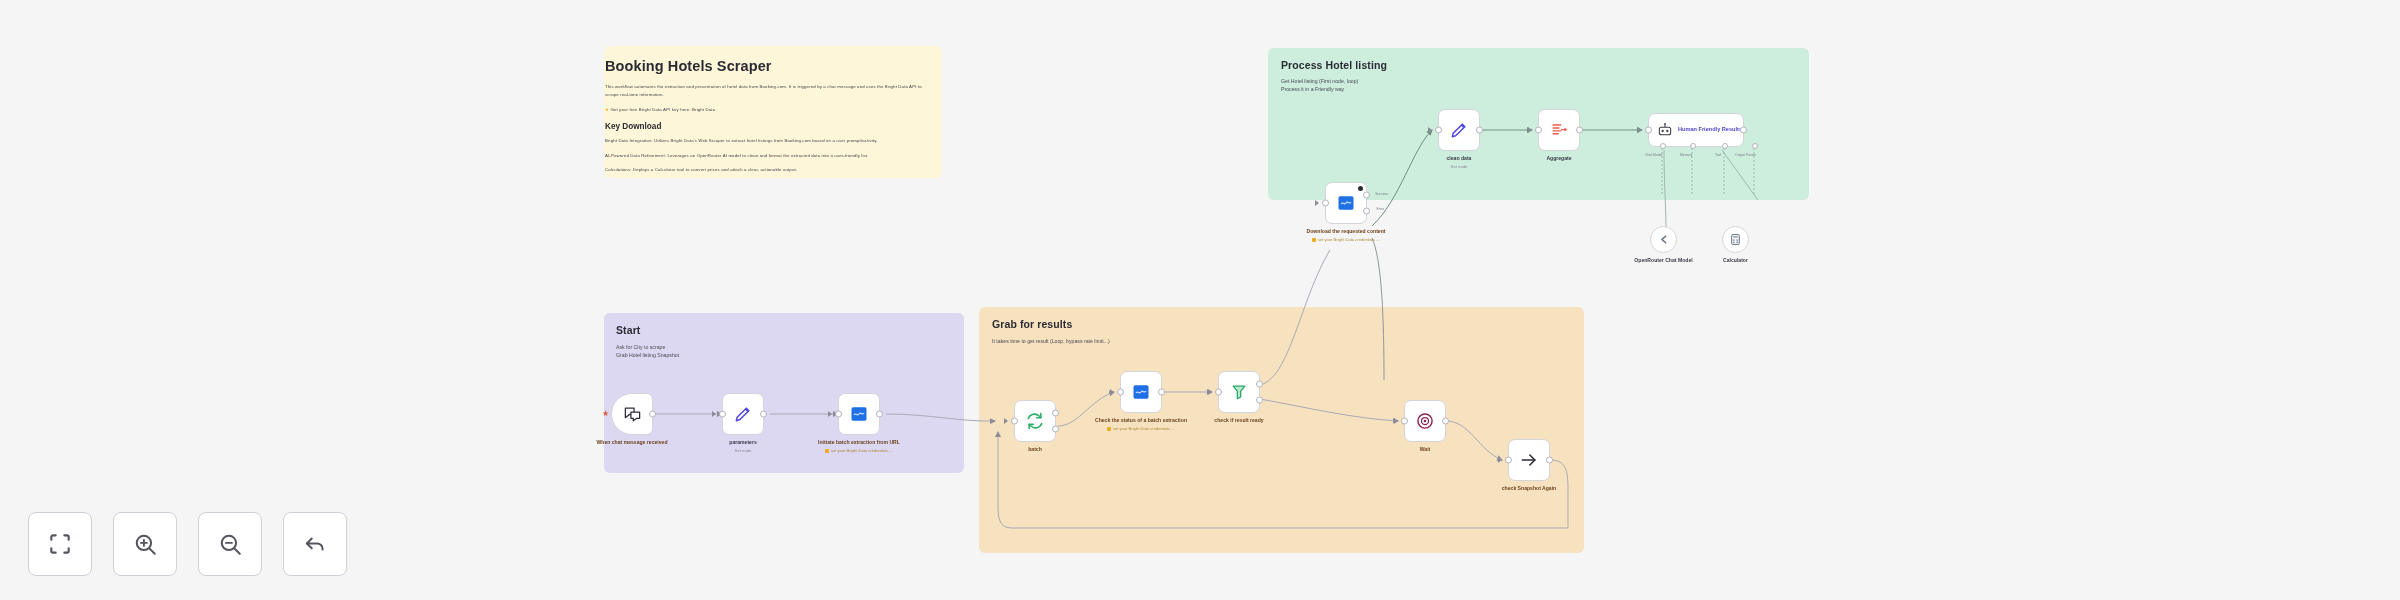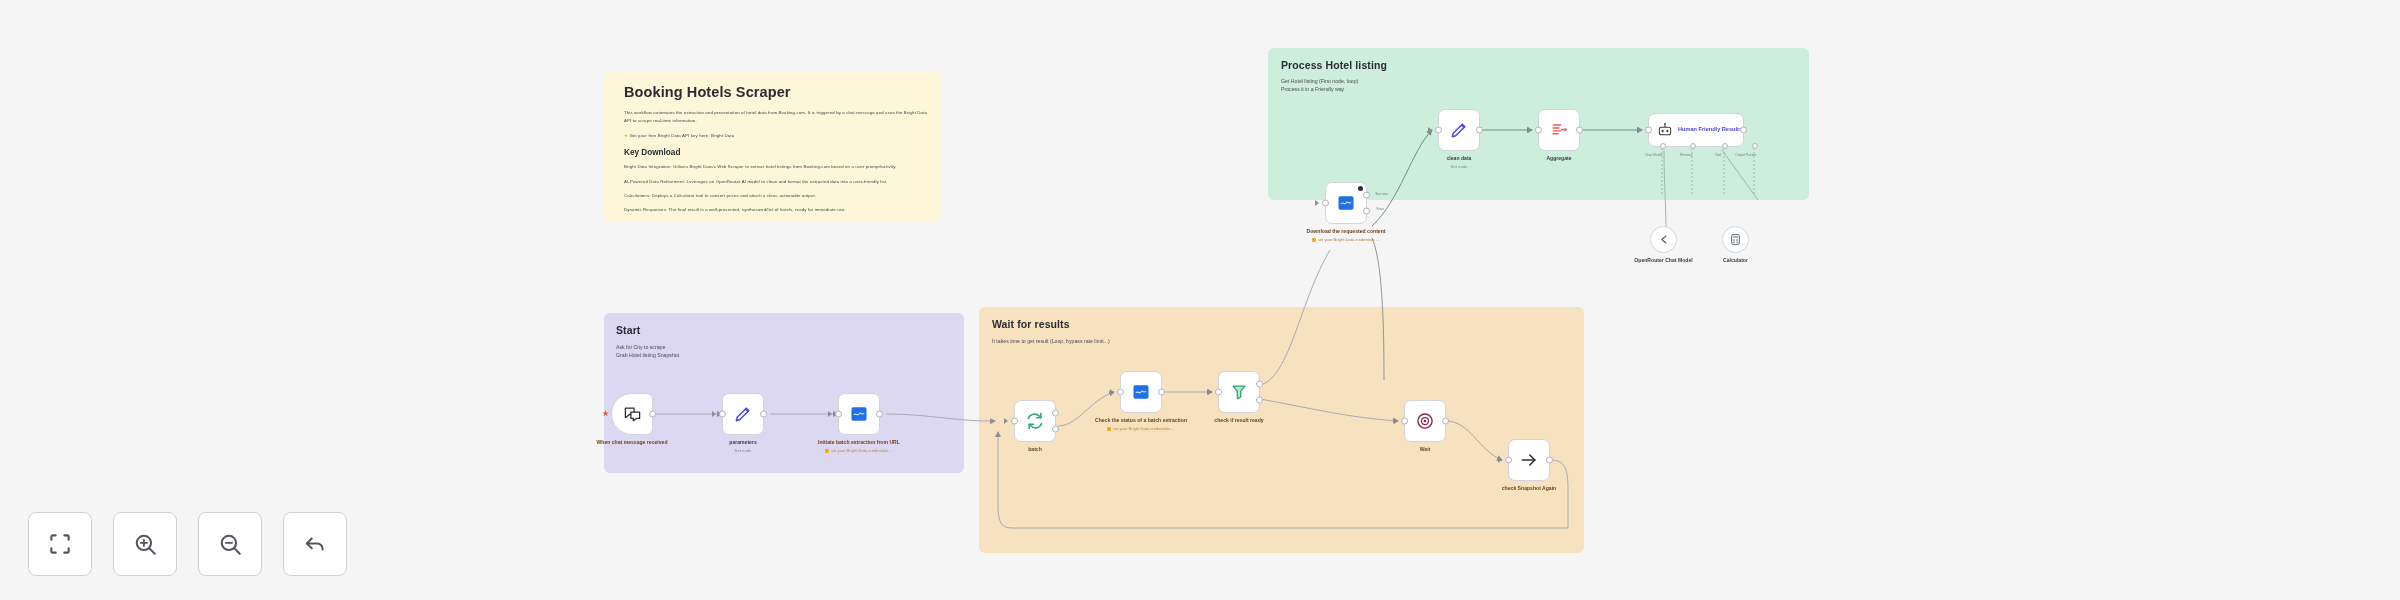--- a/index.html
+++ b/index.html
@@ -26,24 +26,23 @@
     color: #2b2b34;
     letter-spacing: .1px;
   }
   .sticky-sub {
     color: #4a4a55;
     line-height: 1.55;
   }
 
   
   #note-doc {
-    left: 604px; top: 46px; width: 338px; height: 150px;
+    left: 604px; top: 46px; width: 338px; height: 132px;
     background: #fdf6d8;
-    padding: 12px 14px 0 20px;
-    margin-top: 26px;
+    padding: 12px 14px 0 1px;
   }
   #note-doc .sticky-title { font-size: 14.5px; margin-bottom: 9px; }
   .doc-p {
     font-size: 4.3px; color: #41414b; line-height: 1.95;
     margin-bottom: 6px; letter-spacing: .15px;
     filter: blur(.32px);
   }
   .doc-p .em { color: #ebab1d; }
   .doc-h2 {
     font-size: 8.2px; font-weight: bold; color: #2b2b34;
@@ -309,21 +308,21 @@
     <div class="sticky-sub">Grab Hotel listing Snapshot</div>
   </div>
 
   <div class="sticky" id="note-green">
     <div class="sticky-title">Process Hotel listing</div>
     <div class="sticky-sub">Get Hotel listing (First node, loop)</div>
     <div class="sticky-sub">Process it in a Friendly way</div>
   </div>
 
   <div class="sticky" id="note-orange">
-    <div class="sticky-title">Wait for results</div>
+    <div class="sticky-title">Grab for results</div>
     <div class="sticky-sub">It takes time to get result (Loop, bypass rate limit...)</div>
   </div>
 
   <div class="node trigger" style="left:611px; top:393px;">
     <span class="trigger-bolt">★</span>
     <svg viewBox="0 0 24 24" width="19" height="19">
       <path d="M3 4h11v8H8l-5 4z" fill="none" stroke="#2c2c36" stroke-width="1.6" stroke-linejoin="round"></path>
       <path d="M10 9h11v8h-4l-4 3v-3h-3z" fill="#fff" stroke="#2c2c36" stroke-width="1.6" stroke-linejoin="round"></path>
     </svg>
     <span class="port out"></span>

